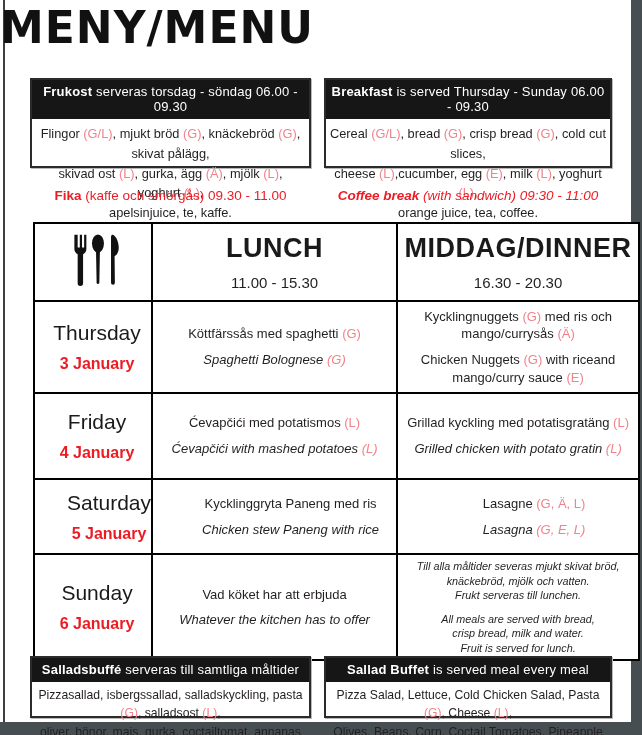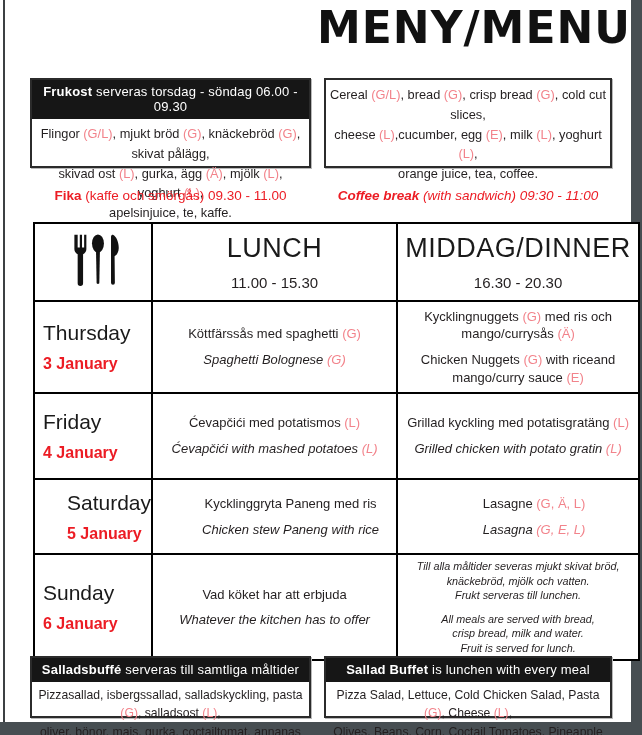--- a/index.html
+++ b/index.html
@@ -13,21 +13,21 @@
     overflow:hidden;
   }
   
   .frame-right { position:absolute; top:0; right:0; width:11px; height:723px; background:#474e52; }
   .frame-bottom { position:absolute; left:0; top:722px; width:642px; height:13px; background:#474e52; }
   .page-edge-left { position:absolute; left:3px; top:0; width:2px; height:722px; background:#3c4043; }
 
   
   .page-title {
     position:absolute; left:0; top:2px; width:631px;
-    text-align:right;
+    text-align:left;
     font-family:"DejaVu Sans", sans-serif;
     font-weight:800; font-size:44px; letter-spacing:1px;
     color:#111;
   }
 
   
   .info-box {
     position:absolute;
     border:2px solid #2b2b2b;
     box-shadow:1px 1px 0 #b9b9b9;
@@ -55,30 +55,30 @@
   #fika-sv { left:30px; width:281px; }
   #fika-en { left:324px; width:288px; font-style:italic; }
   .fika b { font-weight:bold; }
 
   
   table.menu {
     position:absolute; left:33px; top:222px;
     border-collapse:collapse; table-layout:fixed;
   }
   table.menu td { border:2px solid #000; vertical-align:middle; background:#fff; }
-  td.c-day { width:92px; text-align:left; padding-left:8px; }
+  td.c-day { width:92px; text-align:center; padding-left:8px; }
   td.c-lunch { width:245px; text-align:center; }
   td.c-dinner { width:242px; text-align:center; }
   tr.r-head td { height:78px; }
   tr.r-thu td { height:92px; }
   tr.r-fri td { height:86px; }
   tr.r-sat td { height:75px;padding-left:32px; }
   tr.r-sun td { height:92px; }
 
-  .meal-head { font-weight:normal; font-size:27px; letter-spacing:.5px; color:#1a1a1a; }
+  .meal-head { font-weight:bold; font-size:27px; letter-spacing:.5px; color:#1a1a1a; }
   .meal-hours { font-size:15px; margin-top:10px; }
   .day-name { font-size:21px; color:#1a1a1a; }
   .day-date { font-size:16px; font-weight:bold; color:#ec1c24; margin-top:10px; }
   .dish-sv { font-size:13px; white-space:pre-line; line-height:1.35; }
   .dish-en { font-size:13px; font-style:italic; white-space:pre-line; line-height:1.35; margin-top:8px; }
   .note { font-size:10.8px; font-style:italic; line-height:1.35; white-space:pre-line; }
   .note + .note { margin-top:9px; }
   .al { color:#f2838b;margin-top:24px; }
   td .cellpad { padding:4px 6px; }
 
@@ -94,20 +94,21 @@
 <h1 class="page-title">MENY/MENU</h1>
 
 <div class="info-box" id="box-frukost">
   <div class="bar"><b>Frukost</b><span> serveras torsdag - söndag 06.00 - 09.30</span></div>
   <div class="body colorize">Flingor <span class="al">(G/L)</span>, mjukt bröd <span class="al">(G)</span>, knäckebröd <span class="al">(G)</span>, skivat pålägg,
 skivad ost <span class="al">(L)</span>, gurka, ägg <span class="al">(Ä)</span>, mjölk <span class="al">(L)</span>, yoghurt <span class="al">(L)</span>,
 apelsinjuice, te, kaffe.</div>
 </div>
 
 <div class="info-box" id="box-breakfast">
+  <div class="bar"><b>Breakfast</b><span> is served Thursday - Sunday 06.00 - 09.30</span></div>
   <div class="body colorize">Cereal <span class="al">(G/L)</span>, bread <span class="al">(G)</span>, crisp bread <span class="al">(G)</span>, cold cut slices,
 cheese <span class="al">(L)</span>,cucumber, egg <span class="al">(E)</span>, milk <span class="al">(L)</span>, yoghurt <span class="al">(L)</span>,
 orange juice, tea, coffee.</div>
 </div>
 
 <div class="fika" id="fika-sv"><b>Fika</b><span> (kaffe och smörgås) 09.30 - 11.00</span></div>
 <div class="fika" id="fika-en"><b>Coffee break</b><span> (with sandwich) 09:30 - 11:00</span></div>
 
 <table class="menu">
   <tbody>
@@ -216,16 +217,16 @@
 </tbody>
   </table>
 
 <div class="info-box" id="box-sallad-sv">
   <div class="bar"><b>Salladsbuffé</b><span> serveras till samtliga måltider</span></div>
   <div class="body colorize">Pizzasallad, isbergssallad, salladskyckling, pasta <span class="al">(G)</span>, salladsost <span class="al">(L)</span>,
 oliver, bönor, majs, gurka, coctailtomat, annanas och dressing .</div>
 </div>
 
 <div class="info-box" id="box-sallad-en">
-  <div class="bar"><b>Sallad Buffet</b><span> is lunchen with every meal</span></div>
+  <div class="bar"><b>Sallad Buffet</b><span> is served meal every meal</span></div>
   <div class="body colorize">Pizza Salad, Lettuce, Cold Chicken Salad, Pasta <span class="al">(G)</span>, Cheese <span class="al">(L)</span>,
 Olives, Beans, Corn, Coctail Tomatoes, Pineapple &amp; Dressing .</div>
 </div>
 
 </body></html>

